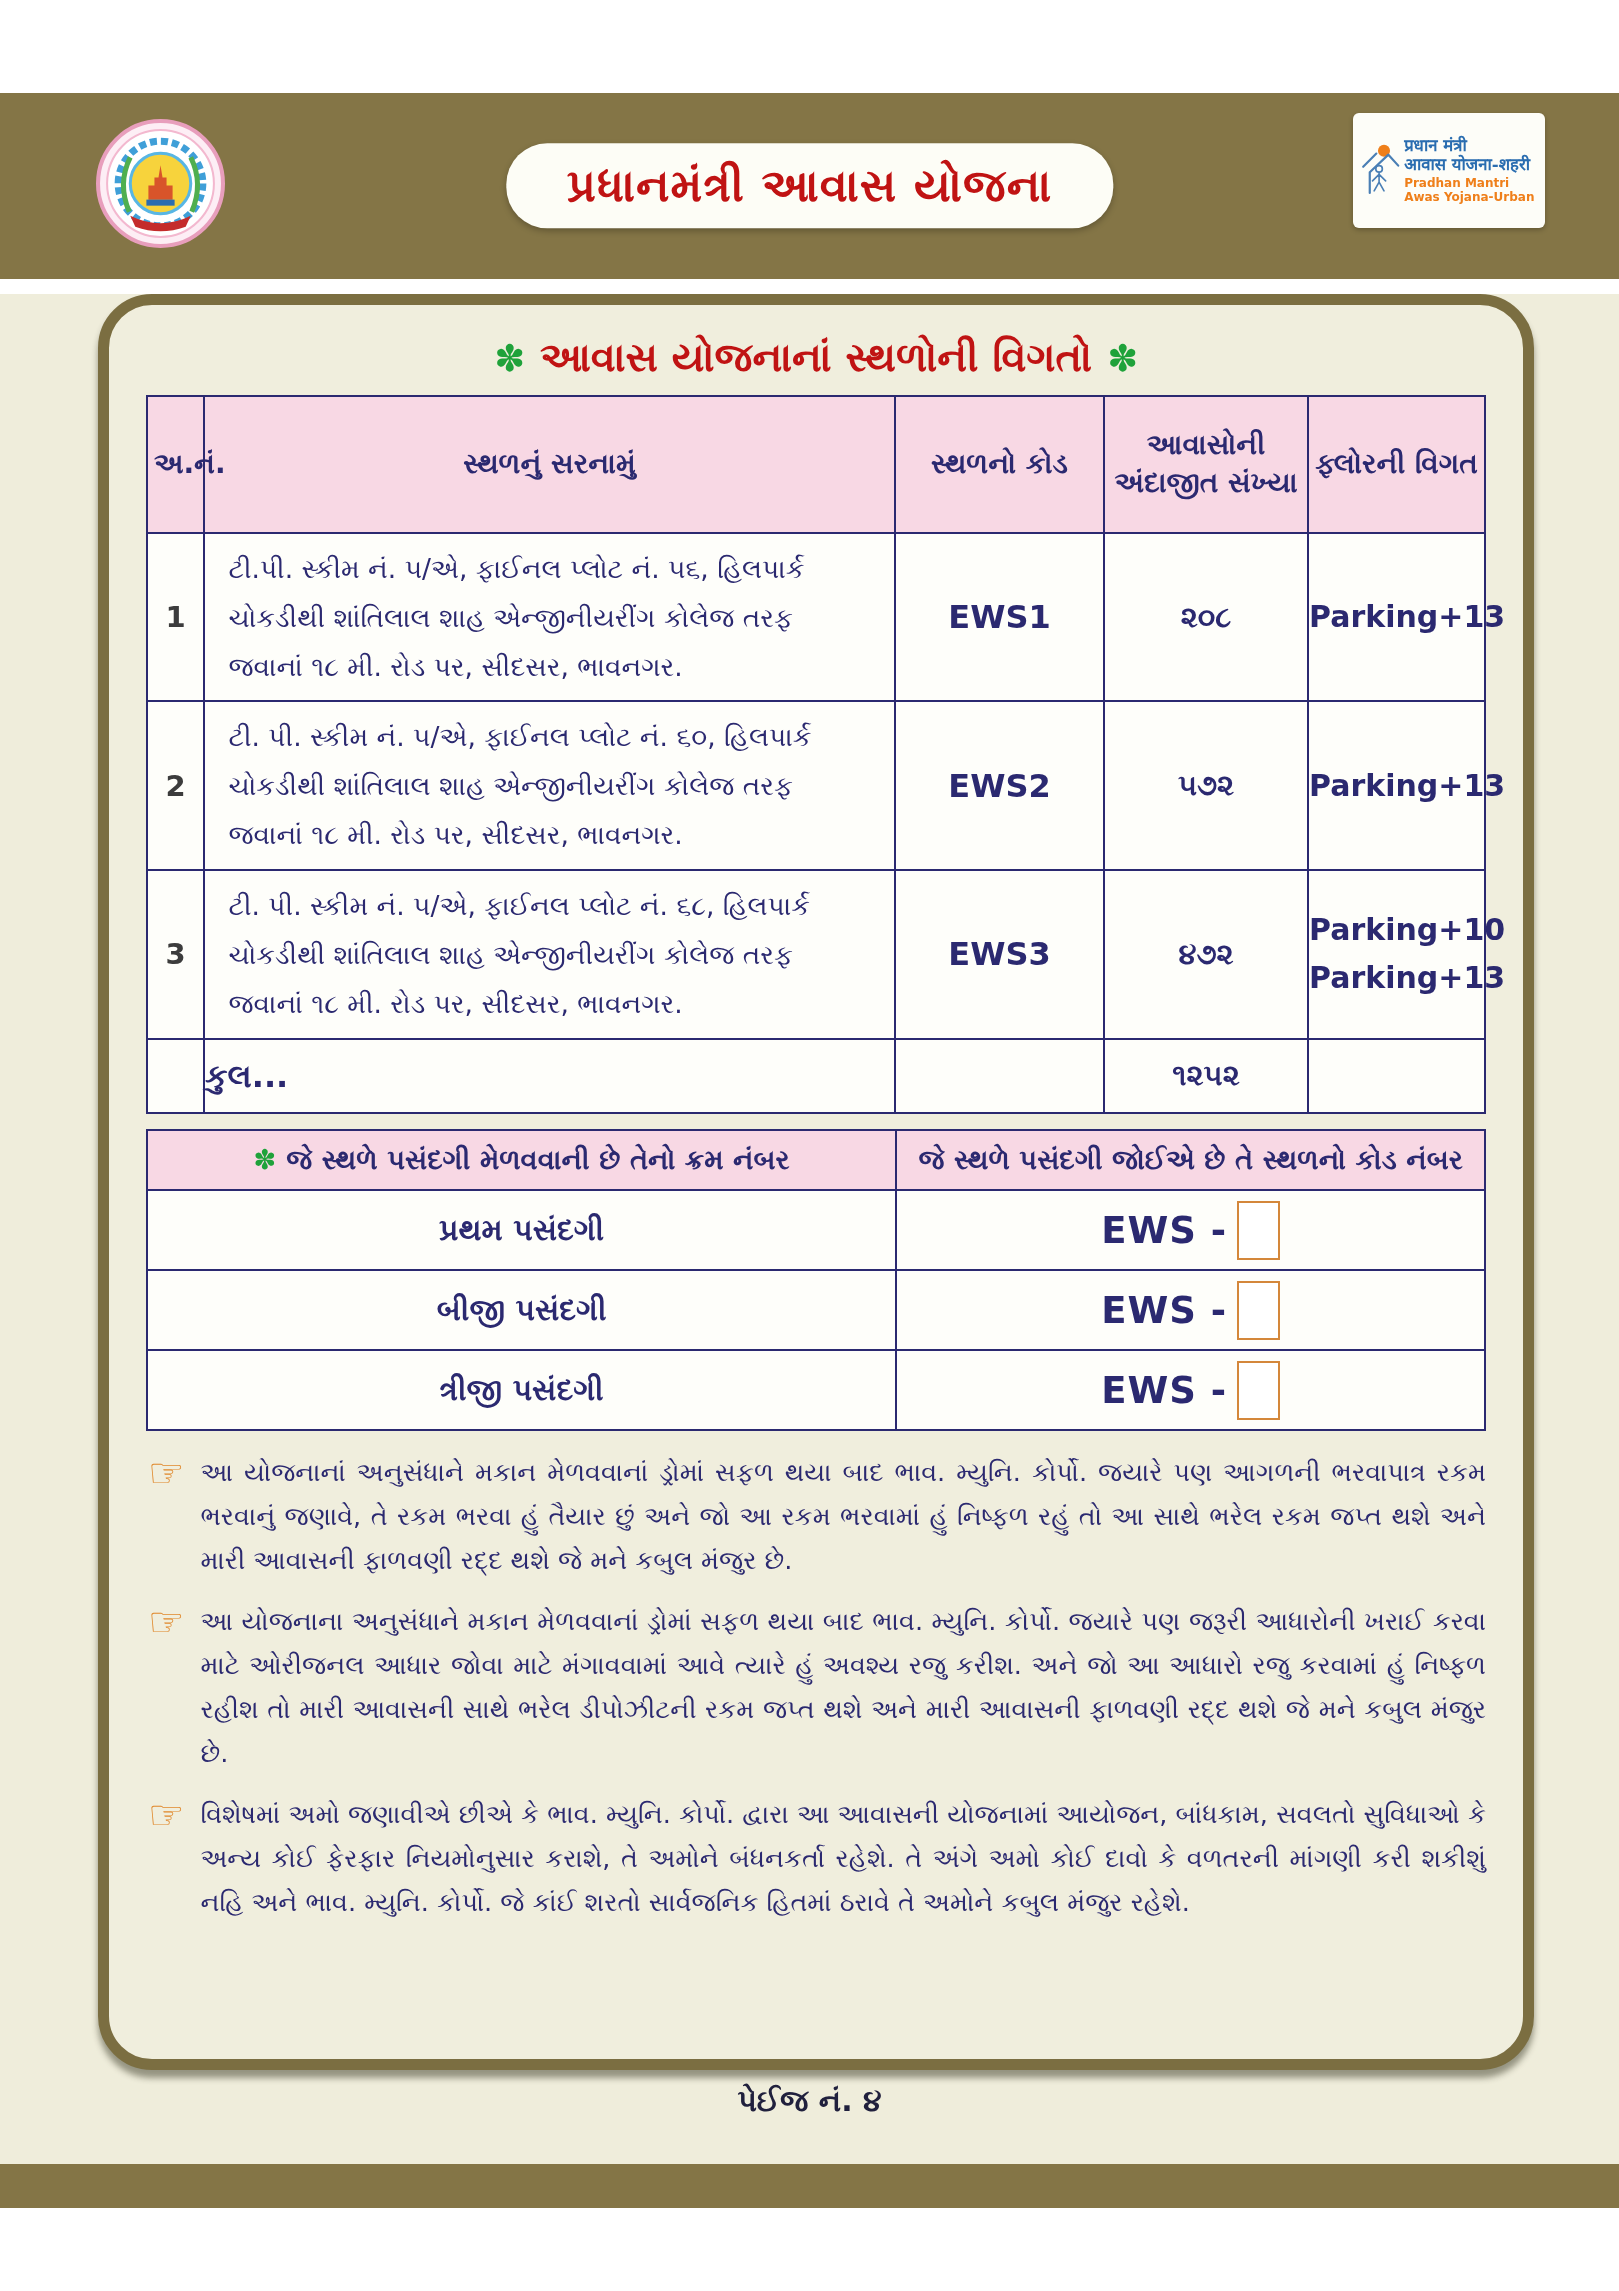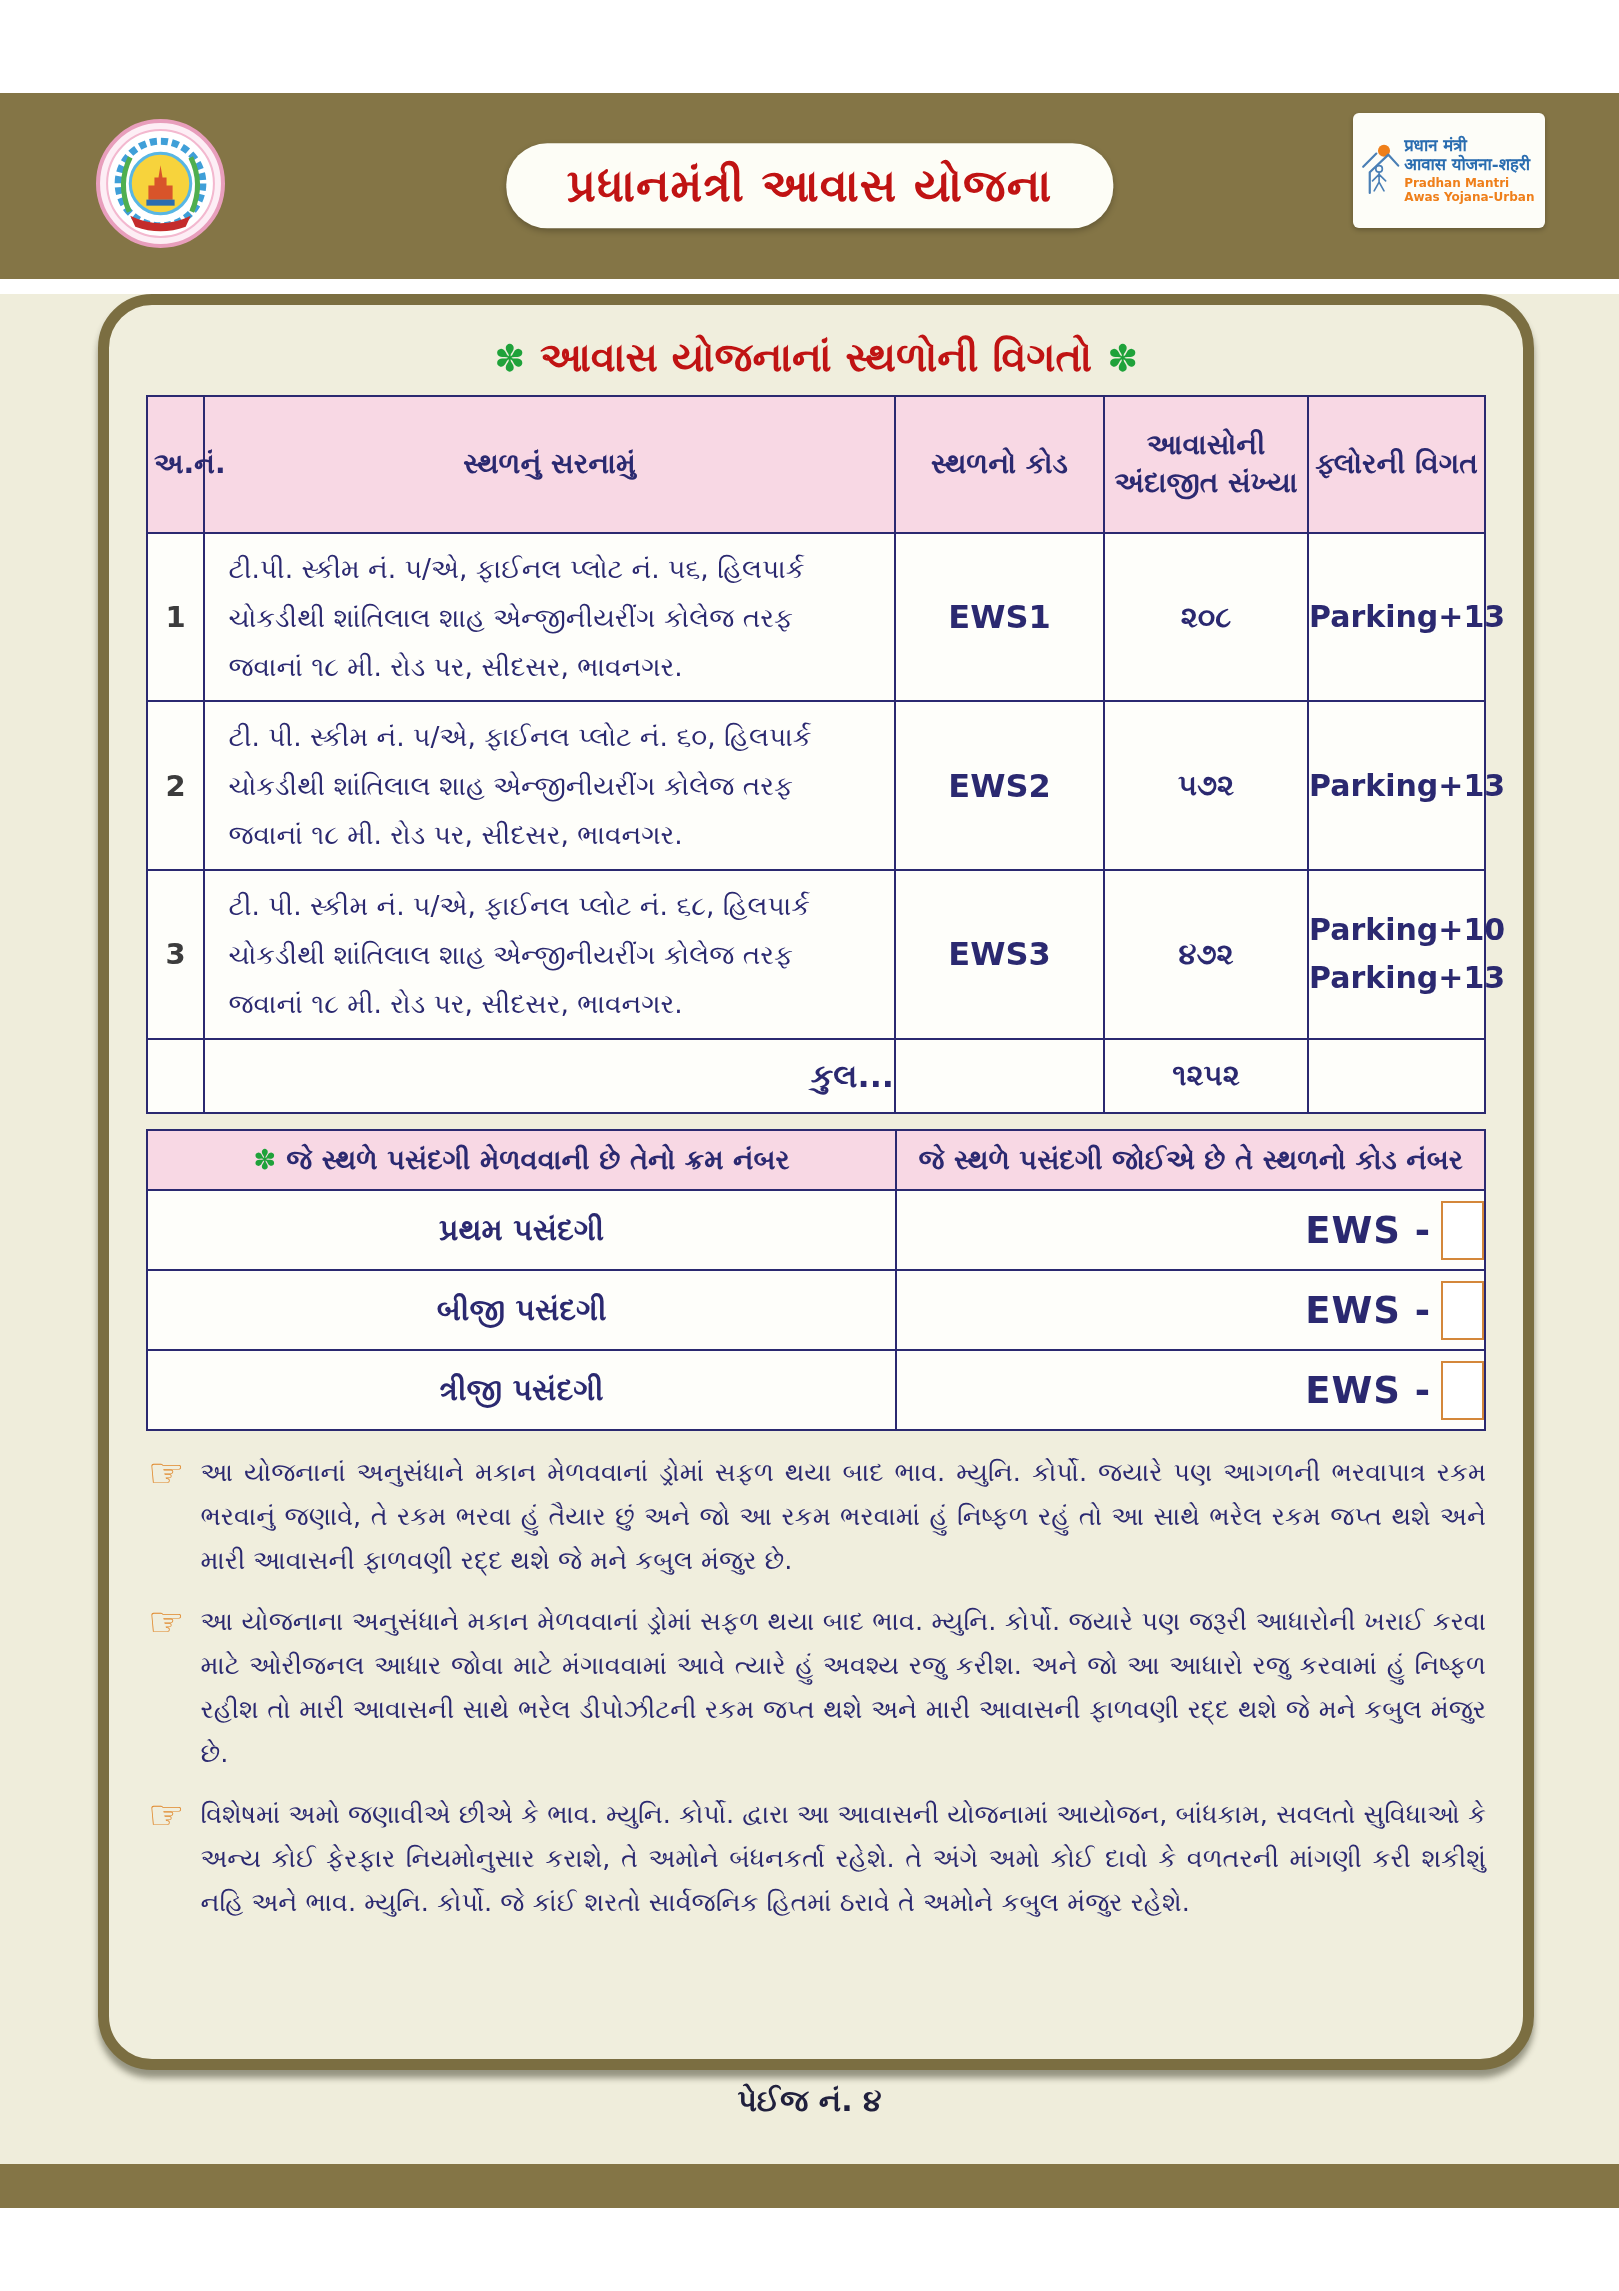--- a/index.html
+++ b/index.html
@@ -41,31 +41,31 @@
   .loc-table thead th { background: #f8d8e4; color: #2b2970; font-size: 28px; font-weight: bold;
     height: 137px; padding: 5.9px; line-height: 1.35; }
   .loc-table tbody td { background: #fefefa; color: #2b2970; vertical-align: middle; }
   .loc-table .sr { text-align: center; font-size: 29px; font-weight: bold; color: #3c3c3c; }
   .loc-table .addr { font-size: 26.5px; padding: 9.8px 23.5px; line-height: 1.85; }
   .loc-table .code { text-align: center; font-size: 32px; font-weight: bold; }
   .loc-table .cnt { text-align: center; font-size: 29px; font-weight: bold; }
   .loc-table .flr { text-align: center; font-size: 30px; font-weight: bold; line-height: 1.6; }
   .loc-table .body-row td { height: 152px; }
   .loc-table .total-row td { height: 74px; }
-  .loc-table .total-label { text-align: right; font-size: 32px; font-weight: bold; color: #2b2970; }
+  .loc-table .total-label { text-align: left; font-size: 32px; font-weight: bold; color: #2b2970; }
 
   .notice { margin-top: 17.6px; color: #c41212; font-size: 32px; font-weight: bold; line-height: 1.55; }
 
   .pref-table { margin-top: 15.7px; }
   .pref-table td, .pref-table th { border: 2.9px solid #2b2970; }
   .pref-table thead th { background: #f8d8e4; color: #2b2970; font-size: 27.4px; font-weight: bold; height: 60px; padding: 3.9px; }
   .pref-table thead .ast { color: #1fa23a; font-size: 27.4px; margin-right: 9.8px; }
   .pref-table tbody td { background: #fefefa; height: 80px; vertical-align: middle; }
   .pref-table .p-label { text-align: center; color: #2b2970; font-size: 30px; font-weight: bold; }
-  .pref-table .p-value { text-align: right; }
+  .pref-table .p-value { text-align: center; }
   .ews { color: #2b2970; font-size: 37px; font-weight: bold; letter-spacing: 1px; vertical-align: middle; }
   .code-box { display: inline-block; width: 43px; height: 59px; border: 2.9px solid #d4873a;
     background: #fff; margin-left: 9.8px; vertical-align: middle; }
 
   .terms { margin-top: 19.6px; }
   .term { display: flex; margin-bottom: 17.6px; }
   .hand { color: #e08a2e; font-size: 41px; line-height: 1; margin: 2px 15.7px 0 2px; flex: 0 0 auto; }
   .term p { color: #2b2970; font-size: 25.5px; line-height: 1.72; text-align: justify; }
 
   .page-num { text-align: center; color: #20203d; font-size: 30px; font-weight: bold; margin-top: 13.7px; }

